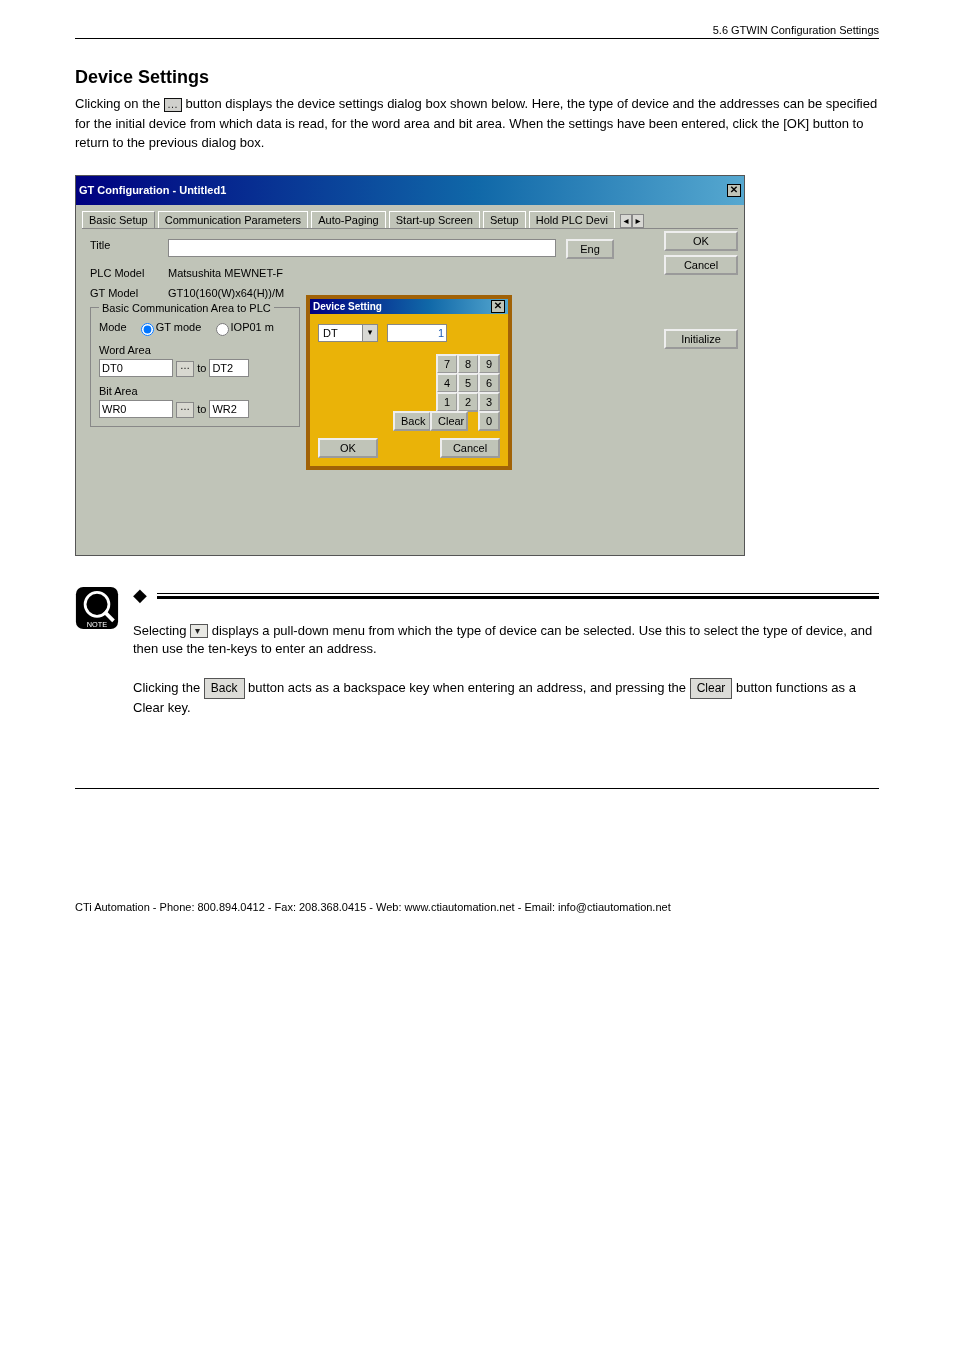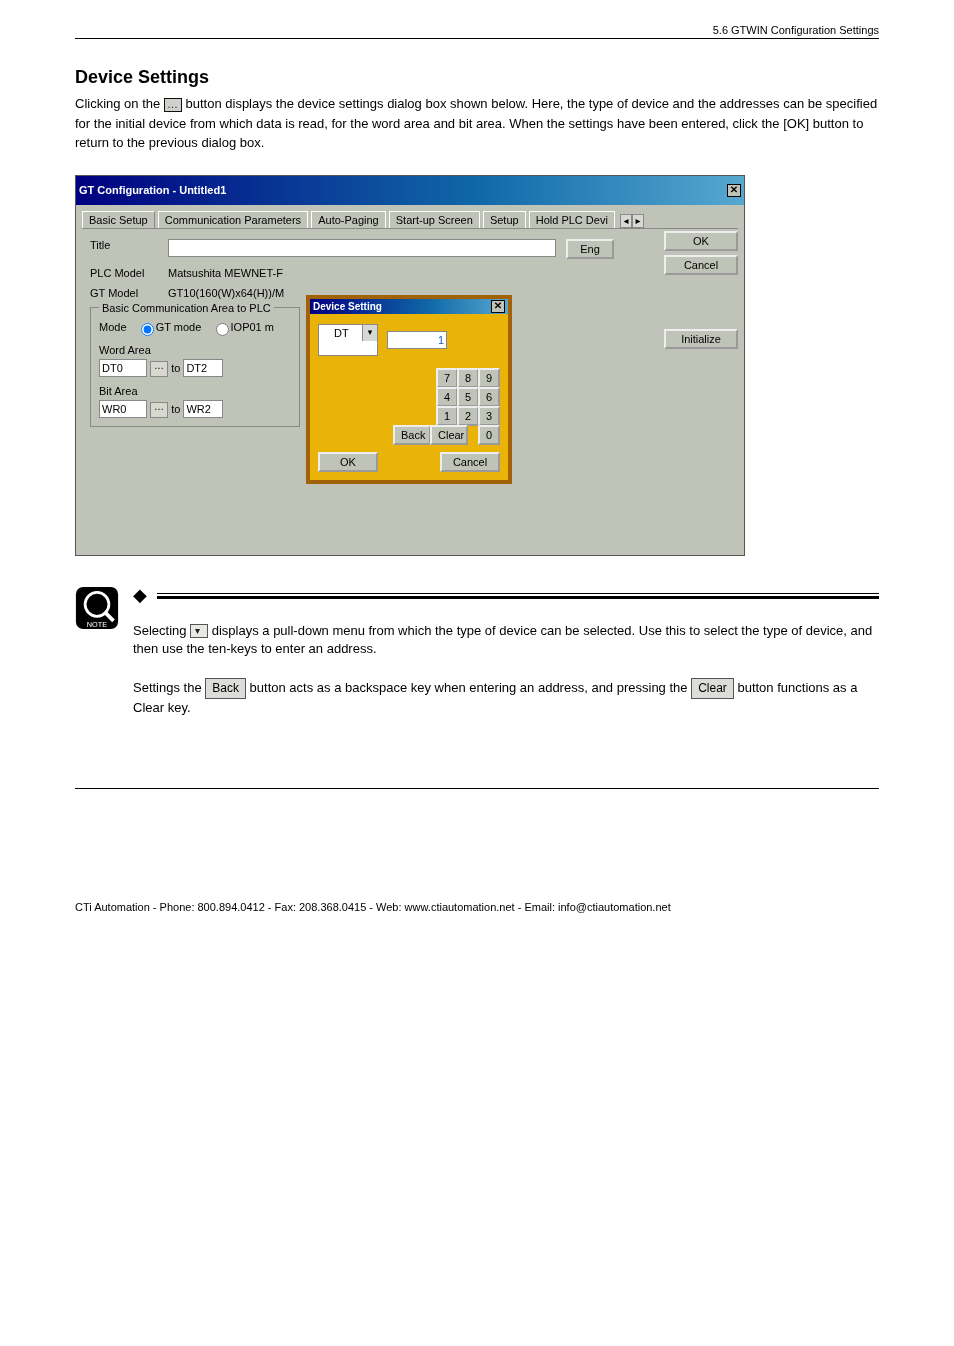--- a/index.html
+++ b/index.html
@@ -146,21 +146,21 @@
   .fieldset-legend {
     position: relative;
     top: -14px;
     background: #c0c4b8;
     padding: 0 3px;
     display: inline-block;
     font-size: 11px;
   }
   .radio { margin-right: 2px; vertical-align: middle; }
   .mini-input {
-    width: 48px; height: 18px;
+    width: 74px; height: 18px;
     border: 1px solid #888;
     background:#fff;
     font-size: 11px;
     padding: 0 2px;
   }
   .right-col {
     position: absolute;
     right: 6px; top: 26px;
     width: 74px;
   }
@@ -171,25 +171,25 @@
   .popup {
     position: absolute;
     left: 230px; top: 90px;
     width: 206px;
     border: 4px solid #a16207;
     background: #eab308;
   }
   .popup .titlebar { height: 15px; font-size: 10px; }
   .popup-body { padding: 10px 8px 8px; }
   .select {
-    display:inline-block; width: 60px; height:32px;
+    display:inline-block; width: 60px; height:18px;
     border: 1px solid #888; background:#fff;
     position: relative;
     text-align: left;
-    padding-left: 15px;
+    padding-left: 4px;
     line-height: 16px;
     vertical-align: middle;
   }
   .select .arrow {
     position:absolute; right:0; top:0; width:15px; height:16px;
     border-left:1px solid #888; background:#d8d8d4;
     text-align:center; line-height:14px; font-size:9px;
   }
   .numbox {
     width: 60px; height:18px; border:1px solid #888; background:#fff;
@@ -408,21 +408,21 @@
     <div class="kp-right">
       <div class="kp-head">
         <span class="kp-bullet">◆</span>
         <div style="flex:1">
           <div class="kp-underline"></div>
         </div>
       </div>
       <div class="kp-text">
         <span>Selecting </span><span class="inline-sel"></span><span> displays a pull-down menu from which the type of device can be selected. Use this to select the type of device, and then use the ten-keys to enter an address.</span>
         <br><br>
-        <span>Settings the </span><span class="inline-sbt">Back</span><span> button acts as a backspace key when entering an address, and pressing the </span><span class="inline-sbt">Clear</span><span> button functions as a Clear key.</span>
+        <span>Clicking the </span><span class="inline-sbt">Back</span><span> button acts as a backspace key when entering an address, and pressing the </span><span class="inline-sbt">Clear</span><span> button functions as a Clear key.</span>
       </div>
     </div>
   </div>
 
   <hr class="rule" style="margin-top:70px">
   <div class="footer-top" style="border:none;padding-top:6px">
     <span></span>
     <span></span>
   </div>
 

